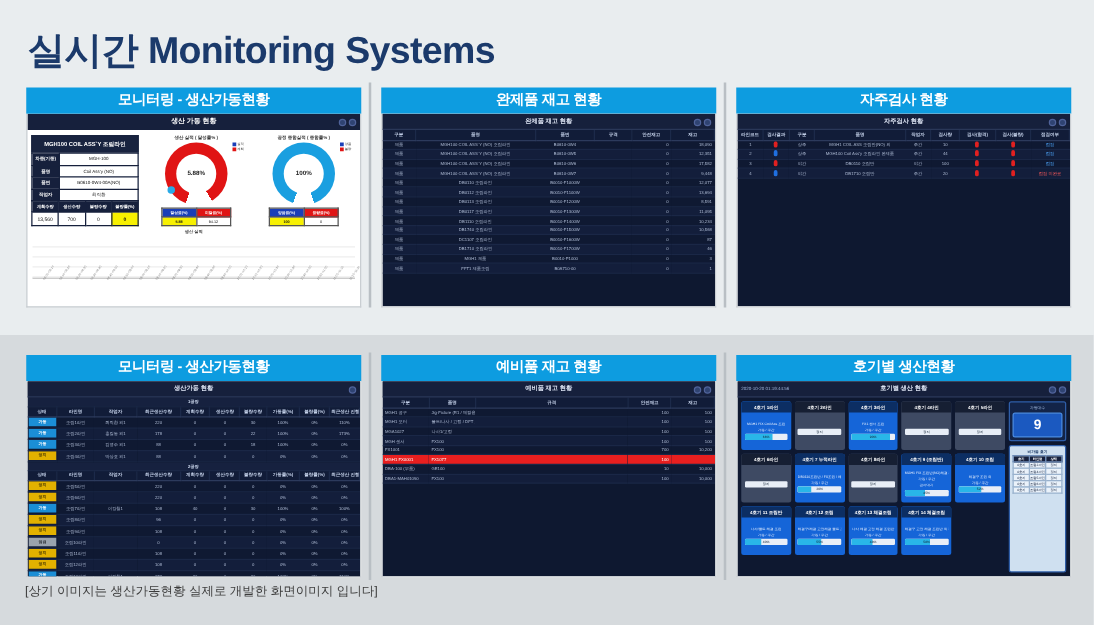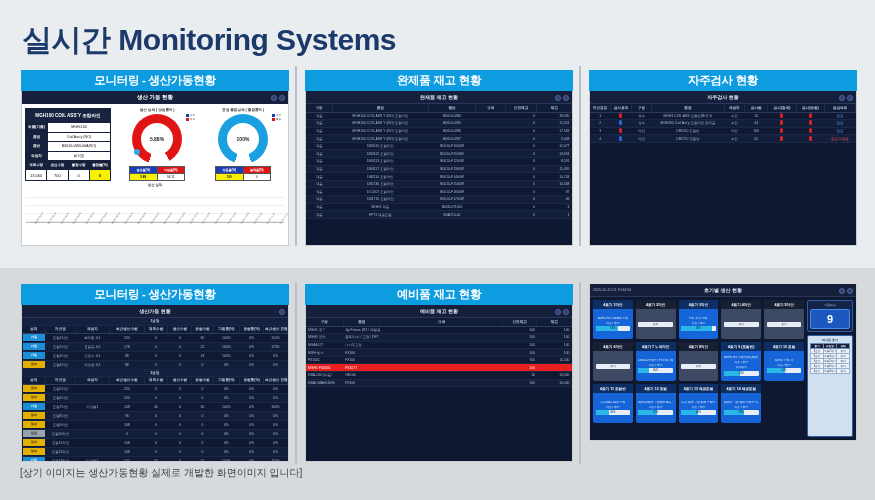--- a/index.html
+++ b/index.html
@@ -838,20 +838,21 @@
                 <td class="ta-r">100</td>
                 <td class="ta-r">10,000</td>
               </tr>
             </tbody>
         </table>
       </div>
     </div>
   </div>
 
   <div class="panel" style="left:589px;top:218px;width:268px;height:178px;">
+    <div class="panel-head">호기별 생산현황</div>
     <div class="panel-body" style="height:157px;">
       <div class="app">
         <div class="app-title">
           <span class="leftlbl">2020-10-20 01:19:44:56</span>
           <span>호기별 생산 현황</span>
           <span class="winbtns">
             <i class="wbtn"></i>
             <i class="wbtn"></i>
           </span>
         </div>

